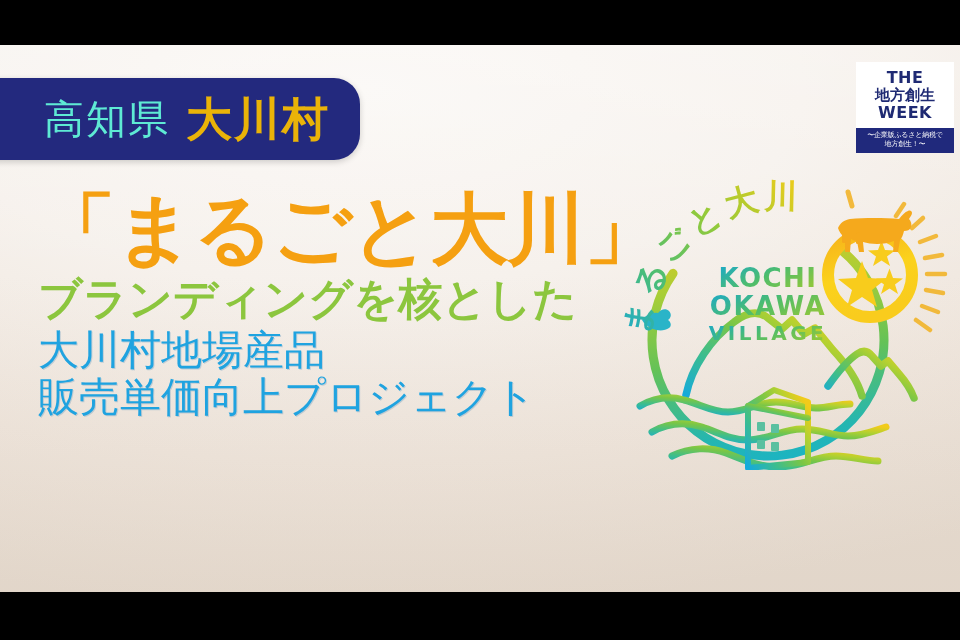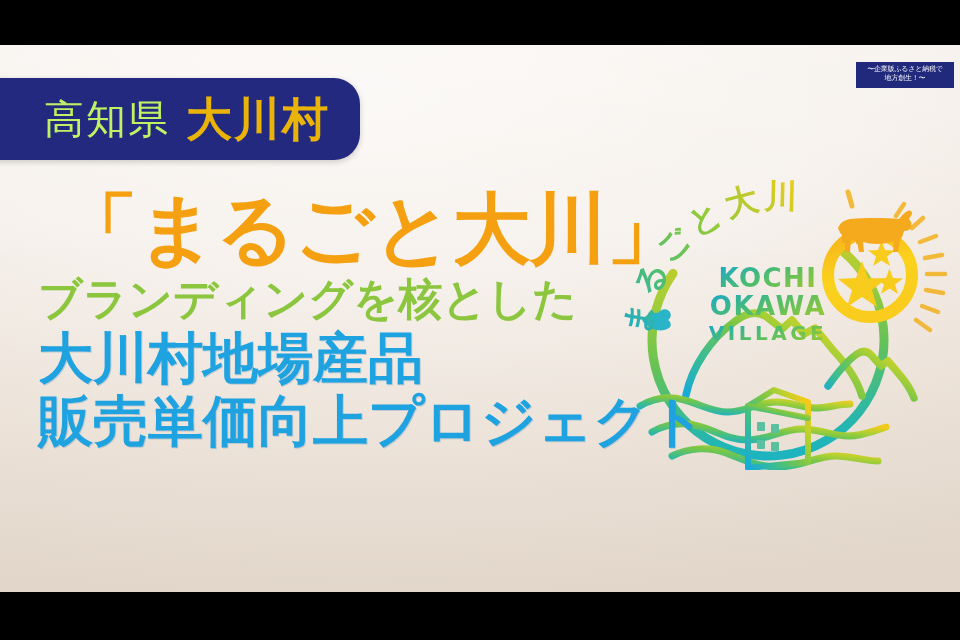--- a/index.html
+++ b/index.html
@@ -61,21 +61,21 @@
     padding: 0 30px 0 58px;
     display: flex;
     align-items: center;
     gap: 16px;
     background: #23297e;
     border-radius: 0 26px 26px 0;
     box-shadow: 0 2px 6px rgba(0,0,0,0.18);
     z-index: 12;
   }
   #pref-badge .pref {
-    color: #bef264;
+    color: #5eead4;
     font-size: 40px;
     font-weight: 400;
     letter-spacing: 2px;
     line-height: 1;
     white-space: nowrap;
   }
   #pref-badge .village {
     color: #eab308;
     font-size: 46px;
     font-weight: 700;
@@ -146,22 +146,22 @@
   .h-sub-green {
     font-size: 44px;
     font-weight: 800;
     color: #8cc63e;
     line-height: 1.12;
     letter-spacing: 0px;
     white-space: nowrap;
     margin-bottom: 4px;
   }
   .h-blue {
-    font-size: 55px;
-    font-weight: 700;
+    font-size: 41px;
+    font-weight: 400;
     color: #1fa3e0;
     line-height: 1.14;
     letter-spacing: 0px;
     white-space: nowrap;
     text-shadow: 1px 1px 0 rgba(30,110,170,0.22);
   }
 
   
   #village-logo {
     position: absolute;
@@ -181,20 +181,25 @@
   <div class="letterbox top" data-interactable="false"></div>
 
   <div id="canvas" data-interactable="false">
 
     <div id="pref-badge" data-interactable="false">
       <span class="pref" data-interactable="false">高知県</span>
       <span class="village" data-interactable="false">大川村</span>
     </div>
 
     <div id="event-badge" data-interactable="false">
+      <div class="eb-main" data-interactable="false">
+        <div class="eb-the" data-interactable="false">THE</div>
+        <div class="eb-jp" data-interactable="false">地方創生</div>
+        <div class="eb-week" data-interactable="false">WEEK</div>
+      </div>
       <div class="eb-tag" data-interactable="false">
         <div data-interactable="false">〜企業版ふるさと納税で</div>
         <div data-interactable="false">地方創生！〜</div>
       </div>
     </div>
 
     <div id="headline" data-interactable="false">
       <div class="h-main" data-interactable="false">「まるごと大川」</div>
       <div class="h-sub-green" data-interactable="false">ブランディングを核とした</div>
       <div class="h-blue" data-interactable="false">大川村地場産品</div>

